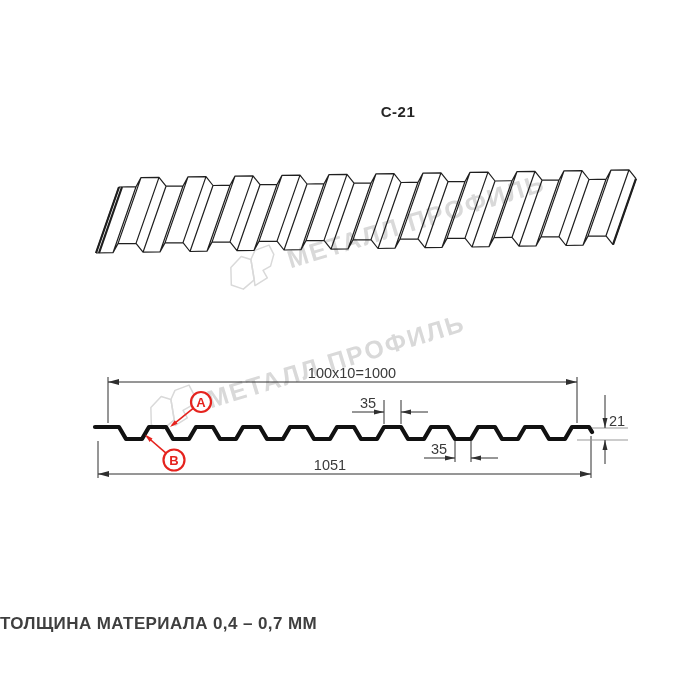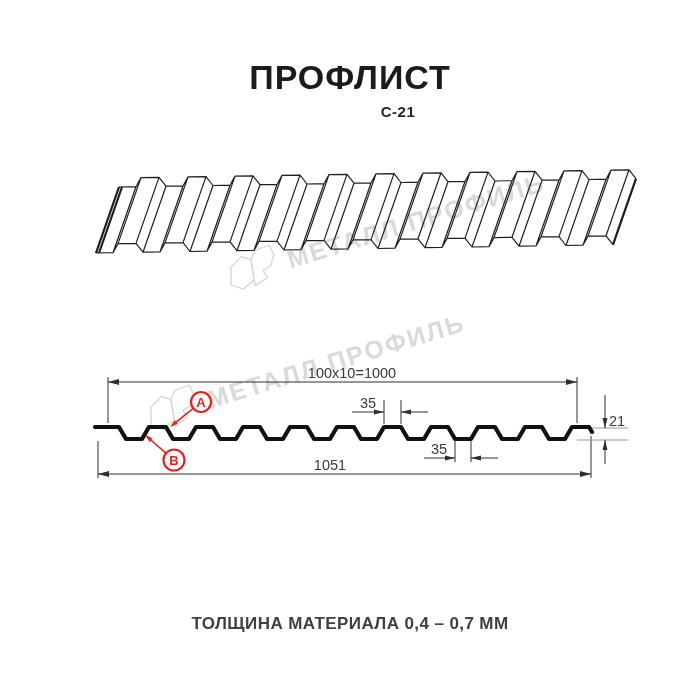--- a/index.html
+++ b/index.html
@@ -17,21 +17,21 @@
   }
   .title{
     position:absolute;left:0;top:58px;width:700px;text-align:center;
     font-size:34px;font-weight:bold;letter-spacing:1px;color:var(--ink);
   }
   .subtitle{
     position:absolute;left:0;top:103px;width:700px;text-align:center;
     font-size:15px;font-weight:bold;letter-spacing:0.5px;color:#262626;padding-left:48px;
   }
   .caption{
-    position:absolute;left:0;top:614px;width:700px;text-align:center;
+    position:absolute;left:0;top:614px;width:700px;text-align:left;
     font-size:17px;font-weight:bold;letter-spacing:0.4px;color:#3f3f3f;
   }
   .watermark{
     position:absolute;display:flex;align-items:center;gap:8px;
     transform:rotate(-17deg);transform-origin:0 60%;
     color:var(--wm);white-space:nowrap;pointer-events:none;z-index:1;
   }
   .watermark .wm-text{
     font-size:25px;font-weight:bold;letter-spacing:2px;
   }
@@ -50,21 +50,20 @@
   .red-letter{font-size:13px;font-weight:bold;fill:var(--accent);text-anchor:middle;}
   .profile{stroke:#111;stroke-width:4.2;fill:none;stroke-linejoin:round;stroke-linecap:round;}
   .sheet-line{stroke:#1f1f1f;stroke-width:1.2;fill:none;stroke-linejoin:round;}
   .logo-path{stroke:var(--wm);stroke-width:1.6;fill:none;stroke-linejoin:round;}
 </style>
 </head>
 <body>
 
 <div class="stage">
 
-  <div class="title">ПРОФЛИСТ</div>
   <div class="subtitle">С-21</div>
 
   <div class="watermark wm1">
     <svg width="58" height="46" viewBox="0 0 62 48">
       <path class="logo-path" d="M5 32 L10 14 L24 6 L33 12 L30 34 L16 40 Z"></path>
       <path class="logo-path" d="M33 12 L40 4 L56 3 L58 14 L51 25 L42 27 L44 36 L29 40 L30 34 Z"></path>
     </svg>
     <span class="wm-text">МЕТАЛЛ ПРОФИЛЬ</span>
   </div>
 

